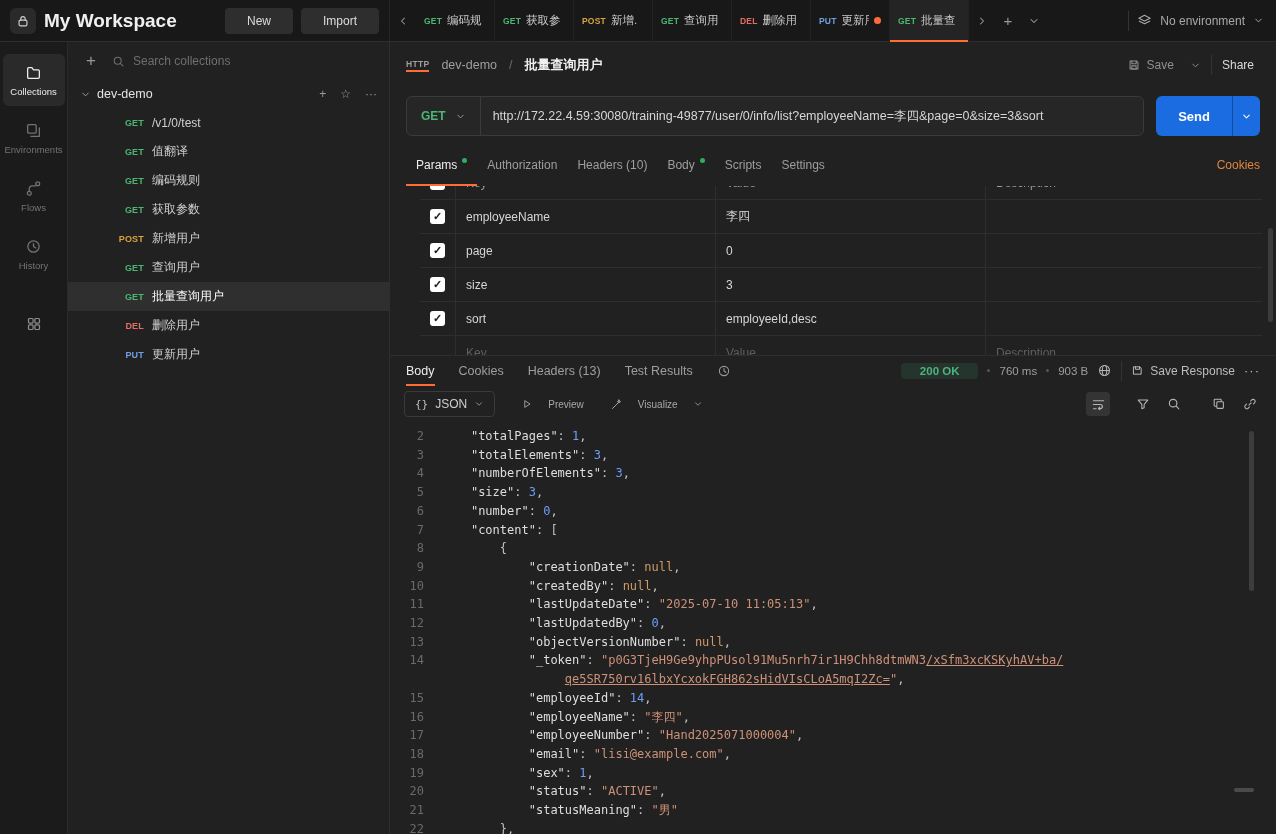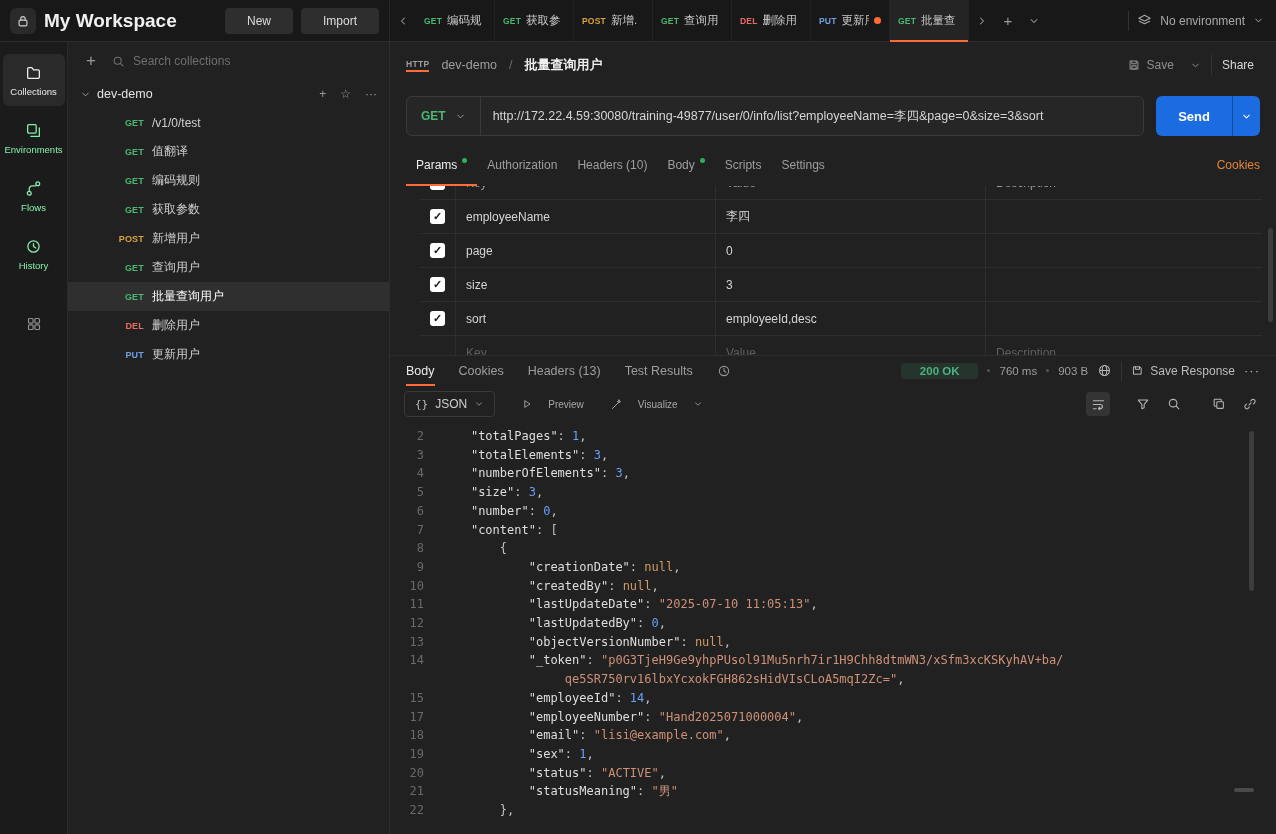--- a/index.html
+++ b/index.html
@@ -23,21 +23,21 @@
   .tabt { font-size:11.5px; color:#c9c9c9; white-space:nowrap; overflow:hidden; }
   .m-get { color:#4ab873; } .m-post { color:#d9a23c; } .m-del { color:#e36d64; } .m-put { color:#6fa1e2; }
   .odot { width:7px; height:7px; border-radius:50%; background:#ff6c37; flex:none; }
   .env { margin-left:auto; display:flex; align-items:center; gap:8px; padding:0 12px; color:#a8a8a8; font-size:12px; cursor:pointer; flex:none; }
   .vdiv { width:1px; height:20px; background:#333; flex:none; }
 
   
   .body-row { flex:1; display:flex; min-height:0; }
 
   .rail { width:68px; flex:none; background:#1b1b1b; border-right:1px solid #2a2a2a; display:flex; flex-direction:column; align-items:center; padding-top:12px; }
-  .rail-item { width:62px; height:52px; margin-bottom:6px; display:flex; flex-direction:column; align-items:center; justify-content:center; gap:5px; color:#86efac; border-radius:6px; cursor:pointer; }
+  .rail-item { width:62px; height:52px; margin-bottom:6px; display:flex; flex-direction:column; align-items:center; justify-content:center; gap:5px; color:#737373; border-radius:6px; cursor:pointer; }
   .rail-item.active { color:#ededed; background:#2a2a2a; }
   .rail-label { font-size:9.5px; }
   .rail-grid { margin-top:30px; color:#8f8f8f; cursor:pointer; }
 
   .sidebar { width:322px; flex:none; background:#212121; border-right:1px solid #2e2e2e; display:flex; flex-direction:column; }
   .sb-top { height:38px; flex:none; display:flex; align-items:center; padding:0 12px; gap:10px; }
   .sb-plus { color:#9a9a9a; font-size:17px; width:22px; text-align:center; cursor:pointer; }
   .sb-search { flex:1; display:flex; align-items:center; gap:8px; color:#6f6f6f; }
   .sb-search input { background:transparent; border:none; outline:none; color:#cccccc; font-size:12px; width:100%; font-family:inherit; }
   .sb-search input::placeholder { color:#6f6f6f; }
@@ -110,21 +110,21 @@
   .rt-icons { margin-left:auto; display:flex; align-items:center; gap:7px; }
   .rt-icon { width:24px; height:24px; display:flex; align-items:center; justify-content:center; color:#b5b5b5; border-radius:4px; cursor:pointer; }
   .rt-icon.active { background:#343434; }
   .rt-icon.gapL { margin-left:14px; }
 
   .code { flex:1; min-height:0; overflow:hidden; position:relative; font-family:"DejaVu Sans Mono","Liberation Mono",monospace; font-size:12px; line-height:18.7px; padding:4px 0 0 6px; }
   .cl { display:flex; }
   .ln { width:46px; flex:none; text-align:right; padding-right:18px; color:#6a6a6a; }
   .ct { white-space:pre; }
   .tp { color:#c2c2c2; } .tk { color:#dedede; } .ts { color:#ce9178; }
-  .tn { color:#6c9ef8; } .tz { color:#d19a66; } .tu { color:#ce9178; }
+  .tn { color:#6c9ef8; } .tz { color:#d19a66; } .tu { color:#ce9178; text-decoration:underline; }
 
   .code-vscroll { position:absolute; right:22px; top:8px; width:5px; height:160px; background:#3d3d3d; border-radius:3px; }
   .code-hscroll { position:absolute; right:22px; bottom:42px; width:20px; height:4px; background:#4a4a4a; border-radius:2px; }
   .page-vscroll { position:absolute; right:3px; top:228px; width:5px; height:94px; background:#3c3c3c; border-radius:3px; }
 
   svg { display:block; }
 </style>
 </head>
 <body>
 
@@ -623,20 +623,24 @@
             </div>
             <div class="cl">
               <span class="ln"></span>
               <span class="ct"><span class="tp">                 </span><span class="tu">qe5SR750rv16lbxYcxokFGH862sHidVIsCLoA5mqI2Zc=</span><span class="ts">"</span><span class="tp">,</span></span>
             </div>
             <div class="cl">
               <span class="ln">15</span>
               <span class="ct"><span class="tp">            </span><span class="tk">"employeeId"</span><span class="tp">: </span><span class="tn">14</span><span class="tp">,</span></span>
             </div>
             <div class="cl">
+              <span class="ln">16</span>
+              <span class="ct"><span class="tp">            </span><span class="tk">"employeeName"</span><span class="tp">: </span><span class="ts">"李四"</span><span class="tp">,</span></span>
+            </div>
+            <div class="cl">
               <span class="ln">17</span>
               <span class="ct"><span class="tp">            </span><span class="tk">"employeeNumber"</span><span class="tp">: </span><span class="ts">"Hand2025071000004"</span><span class="tp">,</span></span>
             </div>
             <div class="cl">
               <span class="ln">18</span>
               <span class="ct"><span class="tp">            </span><span class="tk">"email"</span><span class="tp">: </span><span class="ts">"lisi@example.com"</span><span class="tp">,</span></span>
             </div>
             <div class="cl">
               <span class="ln">19</span>
               <span class="ct"><span class="tp">            </span><span class="tk">"sex"</span><span class="tp">: </span><span class="tn">1</span><span class="tp">,</span></span>

